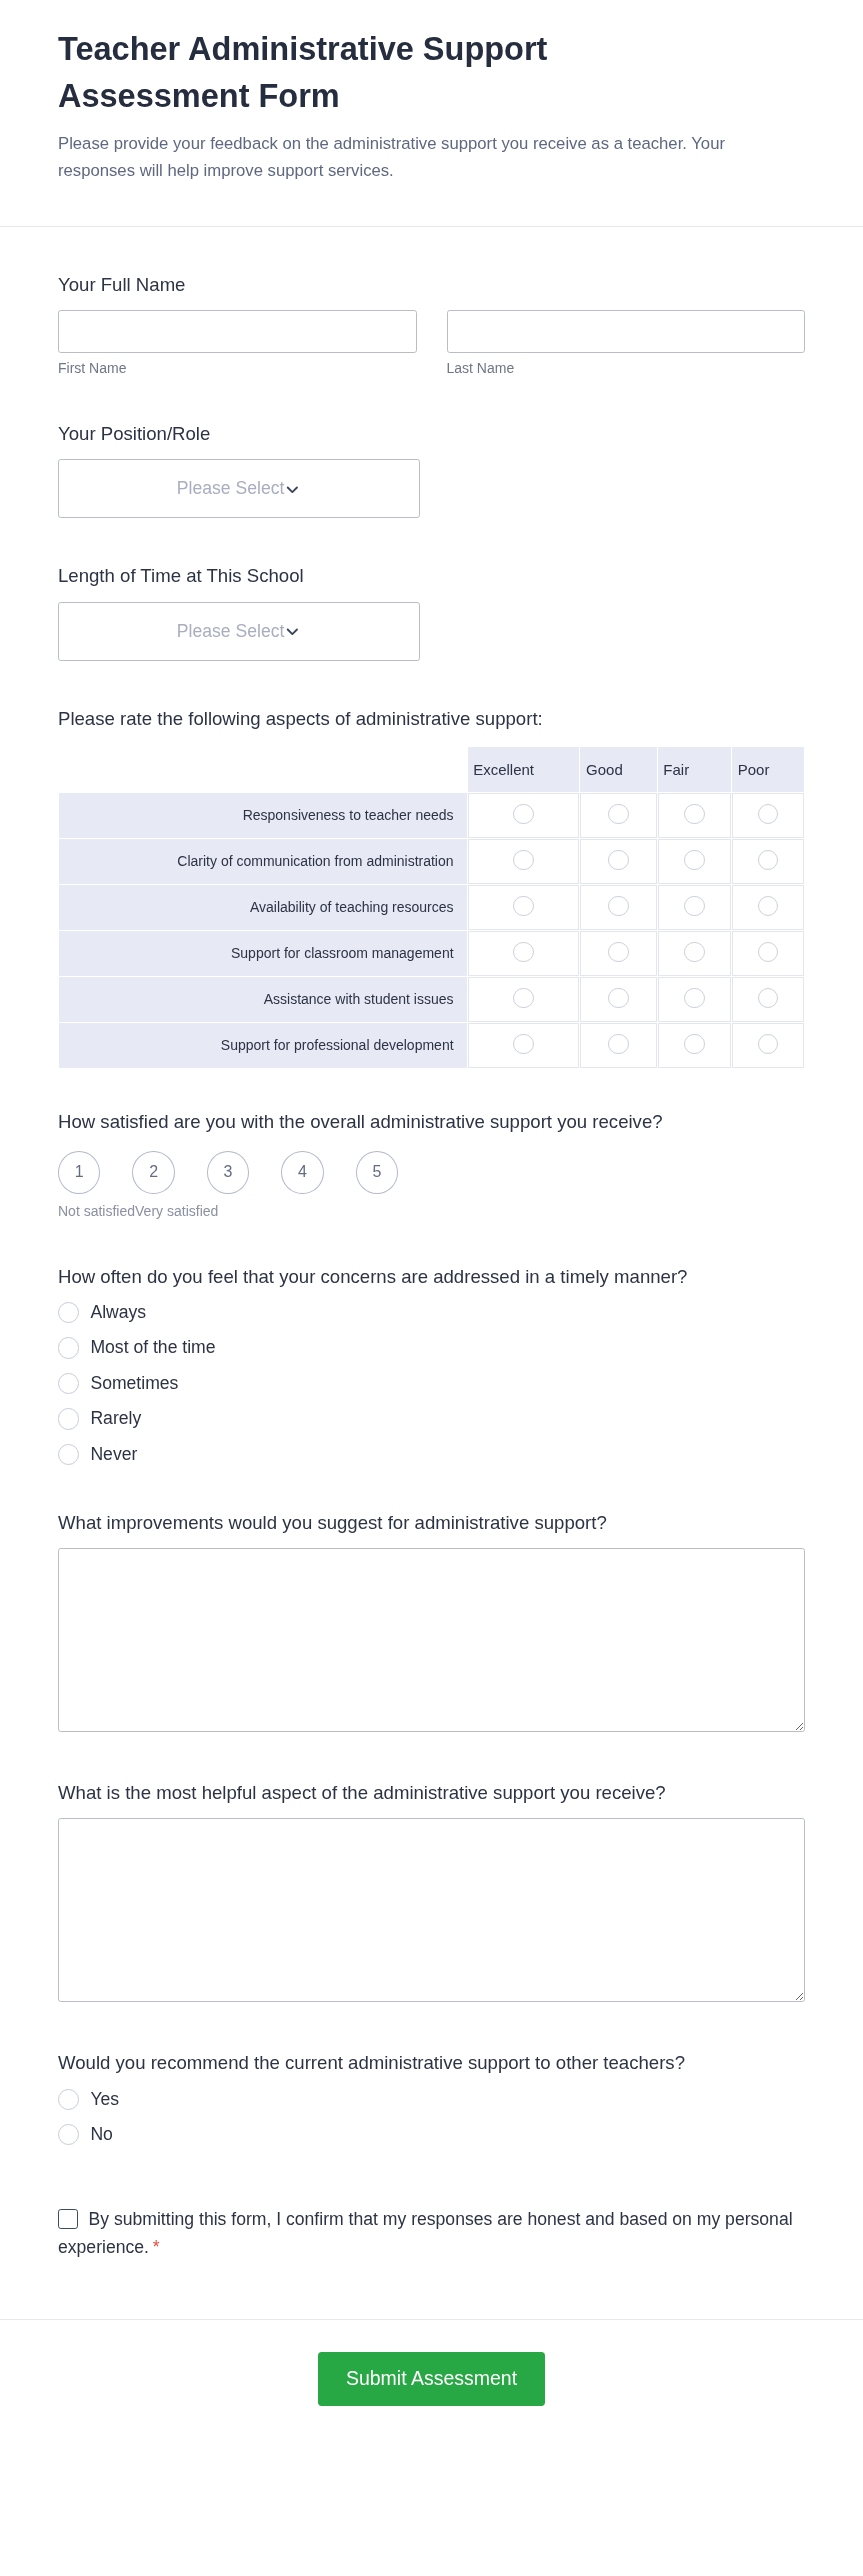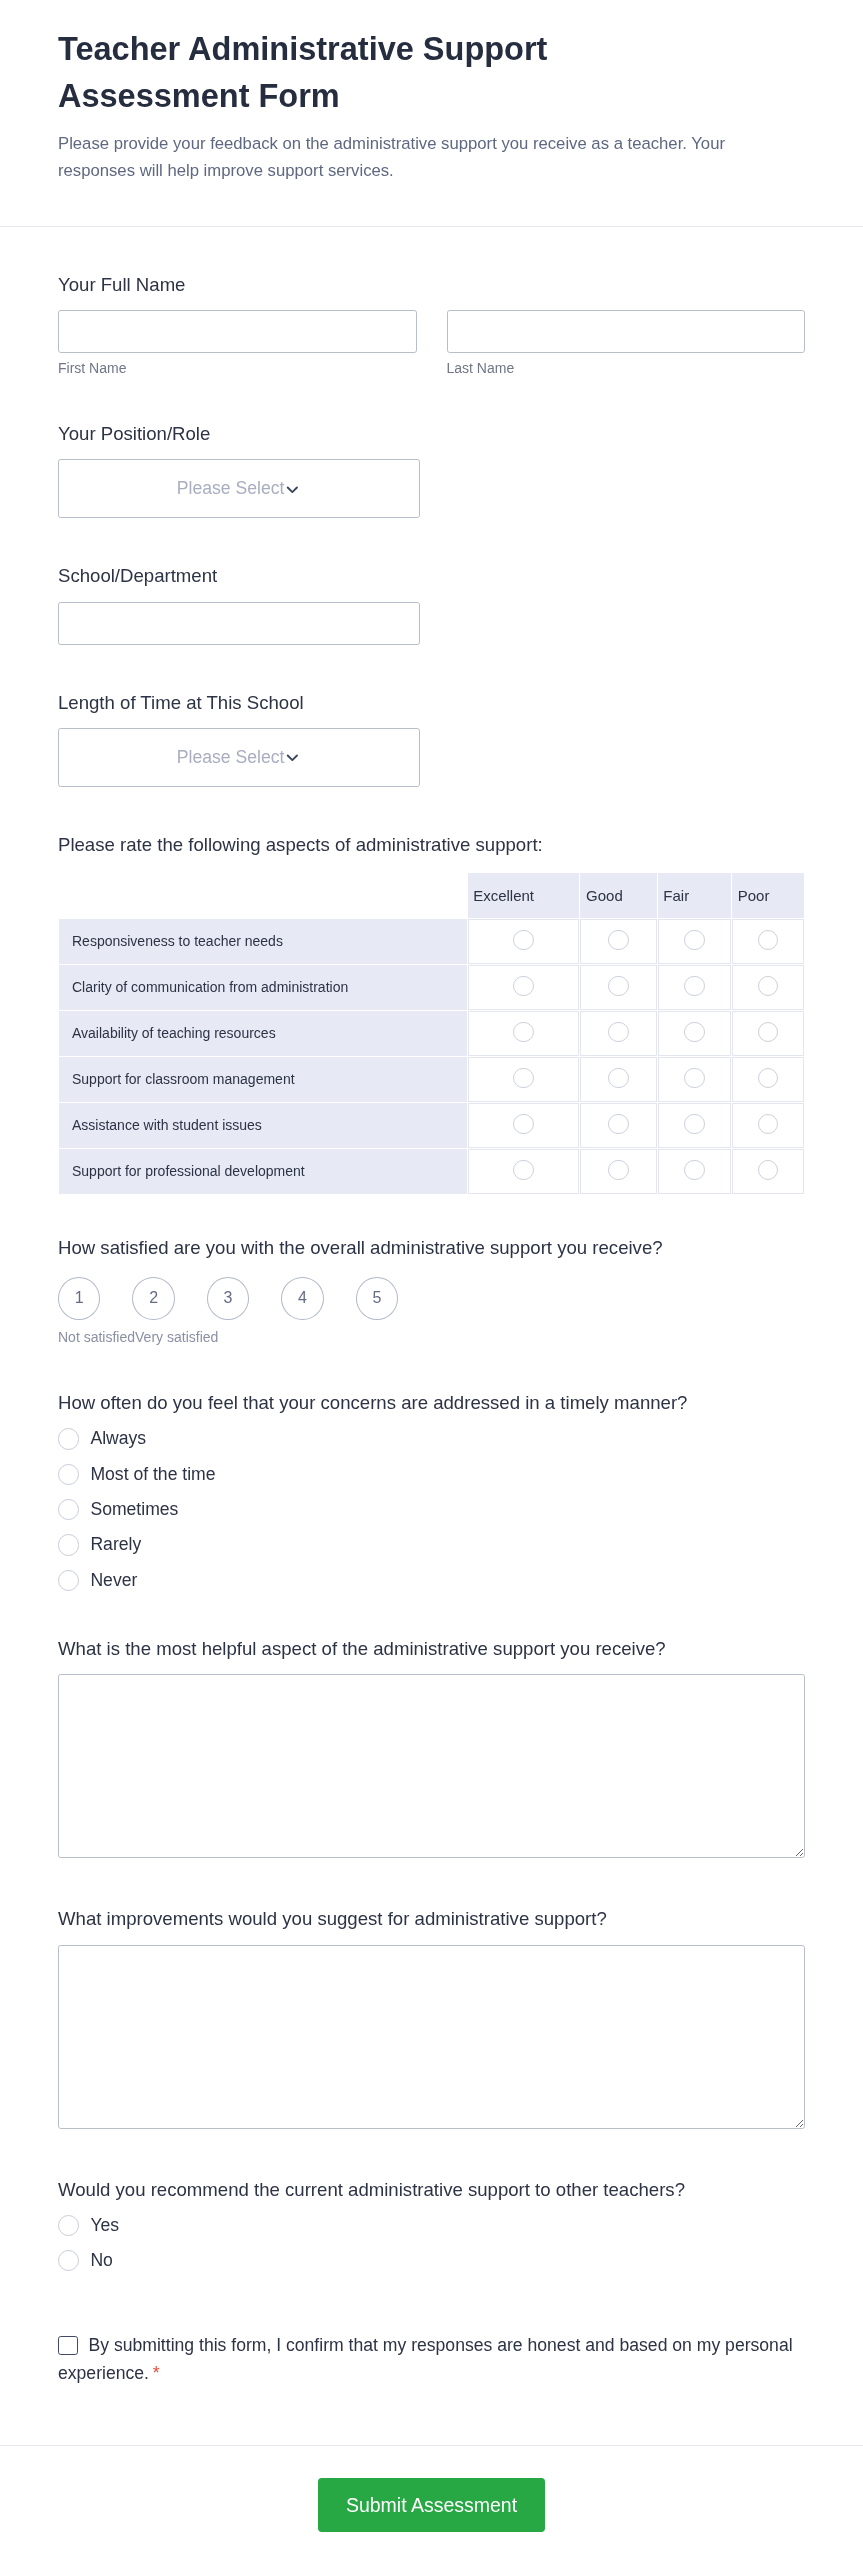--- a/index.html
+++ b/index.html
@@ -48,21 +48,21 @@
   .matrix-wrap { margin-top: 15px; }
   table.matrix { width: 100%; border-collapse: separate; border-spacing: 1.9px; }
   .matrix th, .matrix td { font-weight: 400; }
   .matrix th.corner { background: transparent; height: 45px; }
   .matrix th.col-h {
     background: #e7e9f4; height: 45px; font-size: 15px;
     color: #2c3345; text-align: left; padding: 0 5.6px;
   }
   .matrix td.row-h {
     background: #e7e9f4; height: 45px; font-size: 14px;
-    color: #2c3345; text-align: left; padding: 0 13px;
+    color: #2c3345; text-align: right; padding: 0 13px;
   }
   .matrix td.cell {
     background: #fff; border: 0.9px solid #e3e6ef;
     text-align: center; vertical-align: middle; height: 45px;
   }
   .radio {
     display: inline-block; width: 20.4px; height: 20.4px; border-radius: 50%;
     border: 0.9px solid #ccd1dd; background: #fff; cursor: pointer;
   }
   .scale-row { display: flex; gap: 32px; margin-top: 16.7px; width: 340px; }
@@ -136,24 +136,20 @@
       <div class="select">
         <span class="ph">Please Select</span>
         <span class="chevron">
           <svg width="16.7" height="16.7" viewBox="0 0 18 18" fill="none">
               <polyline points="4,7 9,12 14,7" stroke="#3b4559" stroke-width="2" stroke-linecap="round" stroke-linejoin="round"></polyline>
             </svg>
         </span>
       </div>
     </div>
 
-    <div class="field">
-      <label class="q-label">School/Department</label>
-      <input type="text" class="text-input" style="margin-top: 13px;">
-    </div>
 
     <div class="field">
       <label class="q-label">Length of Time at This School</label>
       <div class="select">
         <span class="ph">Please Select</span>
         <span class="chevron">
           <svg width="16.7" height="16.7" viewBox="0 0 18 18" fill="none">
               <polyline points="4,7 9,12 14,7" stroke="#3b4559" stroke-width="2" stroke-linecap="round" stroke-linejoin="round"></polyline>
             </svg>
         </span>
@@ -263,26 +259,26 @@
           <span class="option-label">Rarely</span>
         </div>
         <div class="option">
           <span class="radio"></span>
           <span class="option-label">Never</span>
         </div>
       </div>
     </div>
 
     <div class="field">
+      <label class="q-label">What improvements would you suggest for administrative support?</label>
+      <textarea class="textarea" style=""></textarea>
+    </div>
+
+    <div class="field">
       <label class="q-label">What is the most helpful aspect of the administrative support you receive?</label>
-      <textarea class="textarea" style=""></textarea>
-    </div>
-
-    <div class="field">
-      <label class="q-label">What improvements would you suggest for administrative support?</label>
       <textarea class="textarea" style=""></textarea>
     </div>
 
     <div class="field">
       <label class="q-label">Would you recommend the current administrative support to other teachers?</label>
       <div class="options">
         <div class="option">
           <span class="radio"></span>
           <span class="option-label">Yes</span>
         </div>

